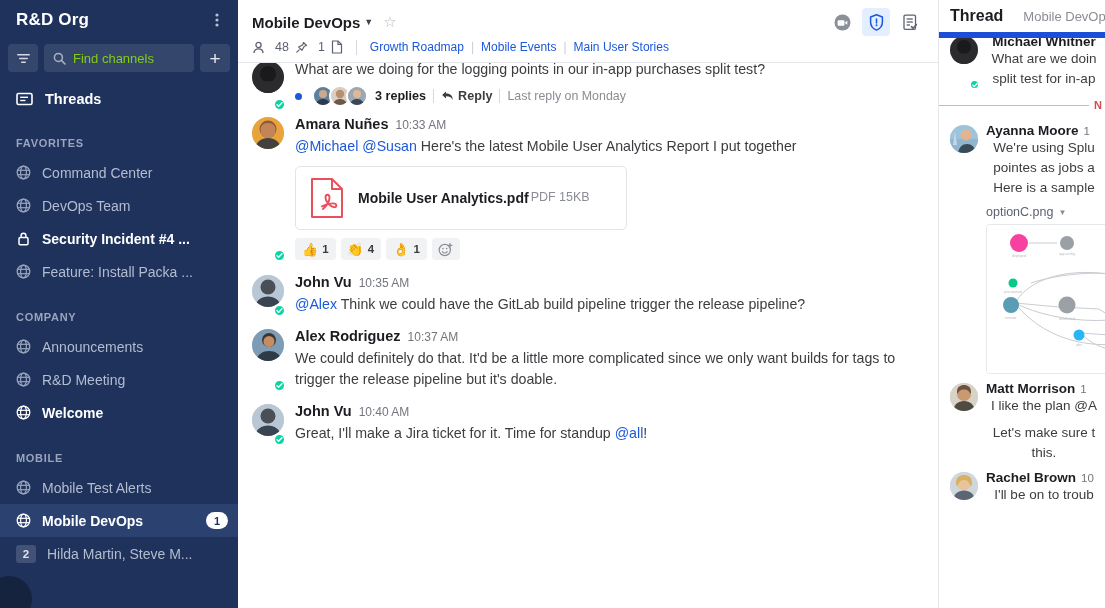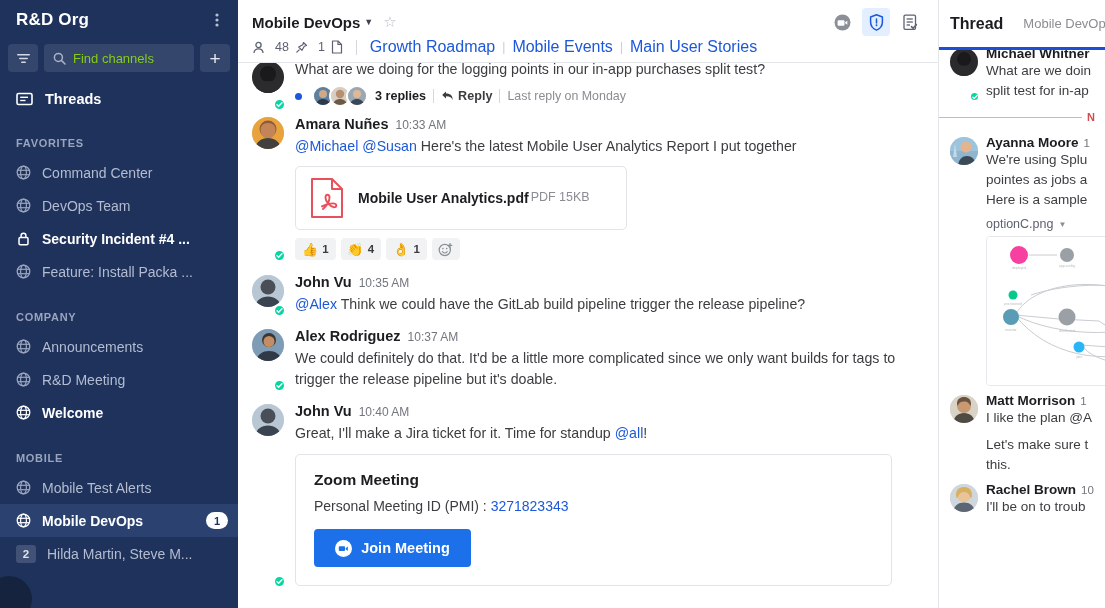--- a/index.html
+++ b/index.html
@@ -114,21 +114,21 @@
   .ch-star { color:#b9bcc3; font-size:15px; cursor:pointer; margin-left:3px; }
   .ch-meta-row {
     display:flex; align-items:center; gap:6px;
     height:22px; margin-top:3px; font-size:12.5px;
   }
   .ch-stat {
     display:flex; align-items:center; gap:10px;
     color:#5d6272; cursor:pointer;
   }
   .ch-divider-v { width:1px; height:15px; background:#d6d8dd; margin:0 7px; }
-  .ch-link { color:#1c58d9; font-size:16px; cursor:pointer; }
+  .ch-link { color:#1c58d9; font-size:12px; cursor:pointer; }
   .ch-link-sep { color:#c9ccd3; font-size:12px; }
   .ch-icons {
     position:absolute; right:14px; top:8px;
     display:flex; align-items:center; gap:6px;
   }
   .ch-ico-btn {
     width:28px; height:28px; border-radius:4px;
     display:flex; align-items:center; justify-content:center;
     cursor:pointer;
   }
@@ -229,28 +229,28 @@
     cursor:pointer; font-family:"Liberation Sans", sans-serif;
   }
 
   
   .thread-panel {
     width:167px; flex:0 0 167px; height:608px;
     border-left:1px solid #e4e6ea;
     background:#fff; overflow:hidden; position:relative;
   }
   .tp-header {
-    height:50px; border-bottom:3px solid #1d4ed8;
+    height:38px; border-bottom:6px solid #1d4ed8;
     display:flex; align-items:center; gap:10px;
     padding:0 0 0 11px;
   }
   .tp-title { font-size:16px; font-weight:bold; color:#1b1d21; }
   .tp-sep { width:1px; height:20px; background:#dadce0; }
   .tp-sub { font-size:13px; color:#8b8d94; white-space:nowrap; }
-  .tp-body { padding:6px 10px 0 11px; overflow:hidden; height:562px; }
+  .tp-body { padding:6px 3px 0 11px; overflow:hidden; height:562px;text-align:center; }
   .tp-post { display:flex; gap:8px; margin-bottom:7px; }
   .tp-av-wrap { flex:0 0 28px; width:28px; position:relative; padding-top:2px; }
   .tp-avatar { width:28px; height:28px; border-radius:50%; overflow:hidden; background:#d9dde3; }
   .tp-avatar svg { width:28px; height:28px; display:block; }
   .tp-status {
     position:absolute; right:-2px; bottom:-1px;
     width:11px; height:11px; border-radius:50%;
     background:#06d6a0; border:2px solid #fff;
     display:flex; align-items:center; justify-content:center;
   }
@@ -693,32 +693,20 @@
               </svg>
           </div>
         </div>
         <div class="post-body">
           <div class="post-head">
             <span class="post-name">John Vu</span>
             <span class="post-time">10:40 AM</span>
           </div>
           <div class="post-text"><span>Great, I'll make a Jira ticket for it. Time for standup </span><span class="mention">@all</span><span>!</span></div>
 
-          <div class="zoom-card">
-            <div class="zoom-title">Zoom Meeting</div>
-            <div class="zoom-pmi"><span>Personal Meeting ID (PMI) : </span><span class="num">3271823343</span></div>
-            <button class="join-btn">
-              <svg width="17" height="17" viewBox="0 0 17 17">
-                  <circle cx="8.5" cy="8.5" r="8.5" fill="#fff"></circle>
-                  <path d="M4.6 6.2h4.6c.5 0 .8.4.8.8v3.2c0 .5-.4.8-.8.8H4.6c-.5 0-.8-.4-.8-.8V7c0-.5.4-.8.8-.8Z" fill="#1c71eb"></path>
-                  <path d="M10.6 8.2l2.2-1.6v4.3l-2.2-1.6Z" fill="#1c71eb"></path>
-                </svg>
-              <span>Join Meeting</span>
-            </button>
-          </div>
         </div>
       </div>
 
     </div>
   </div>
 
   <div class="thread-panel">
     <div class="tp-header">
       <span class="tp-title">Thread</span>
       <span class="tp-sep"></span>

